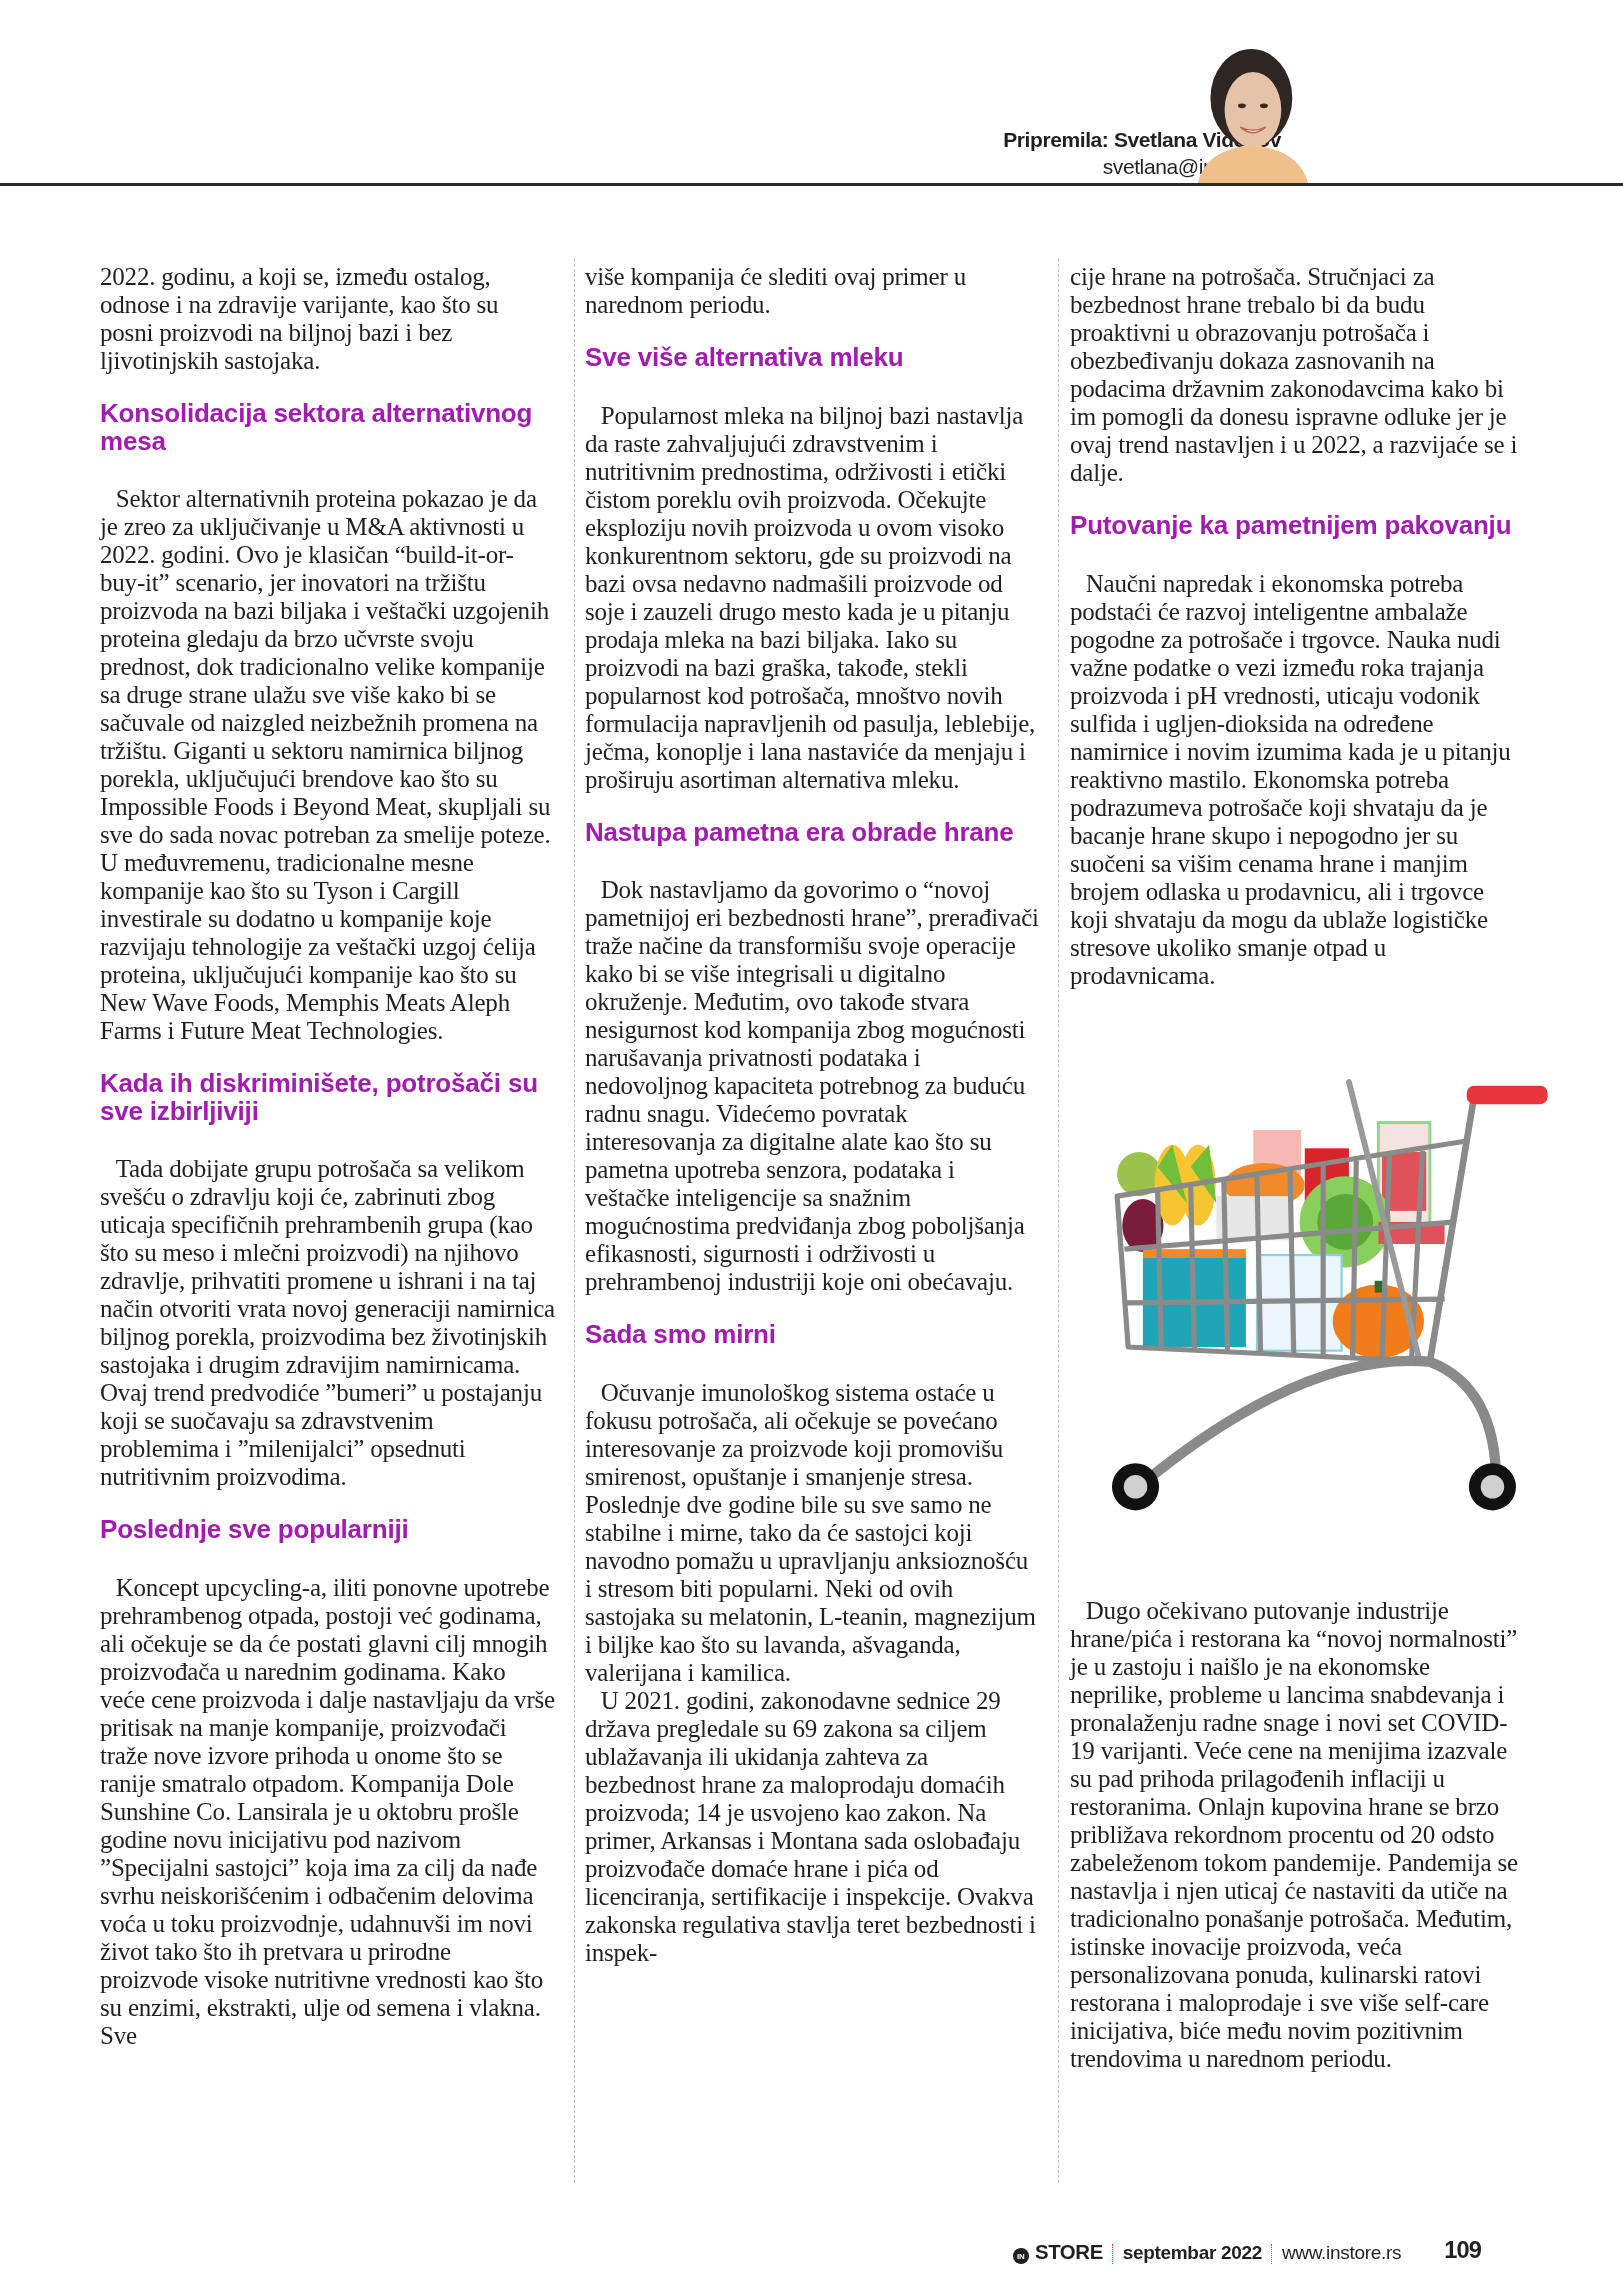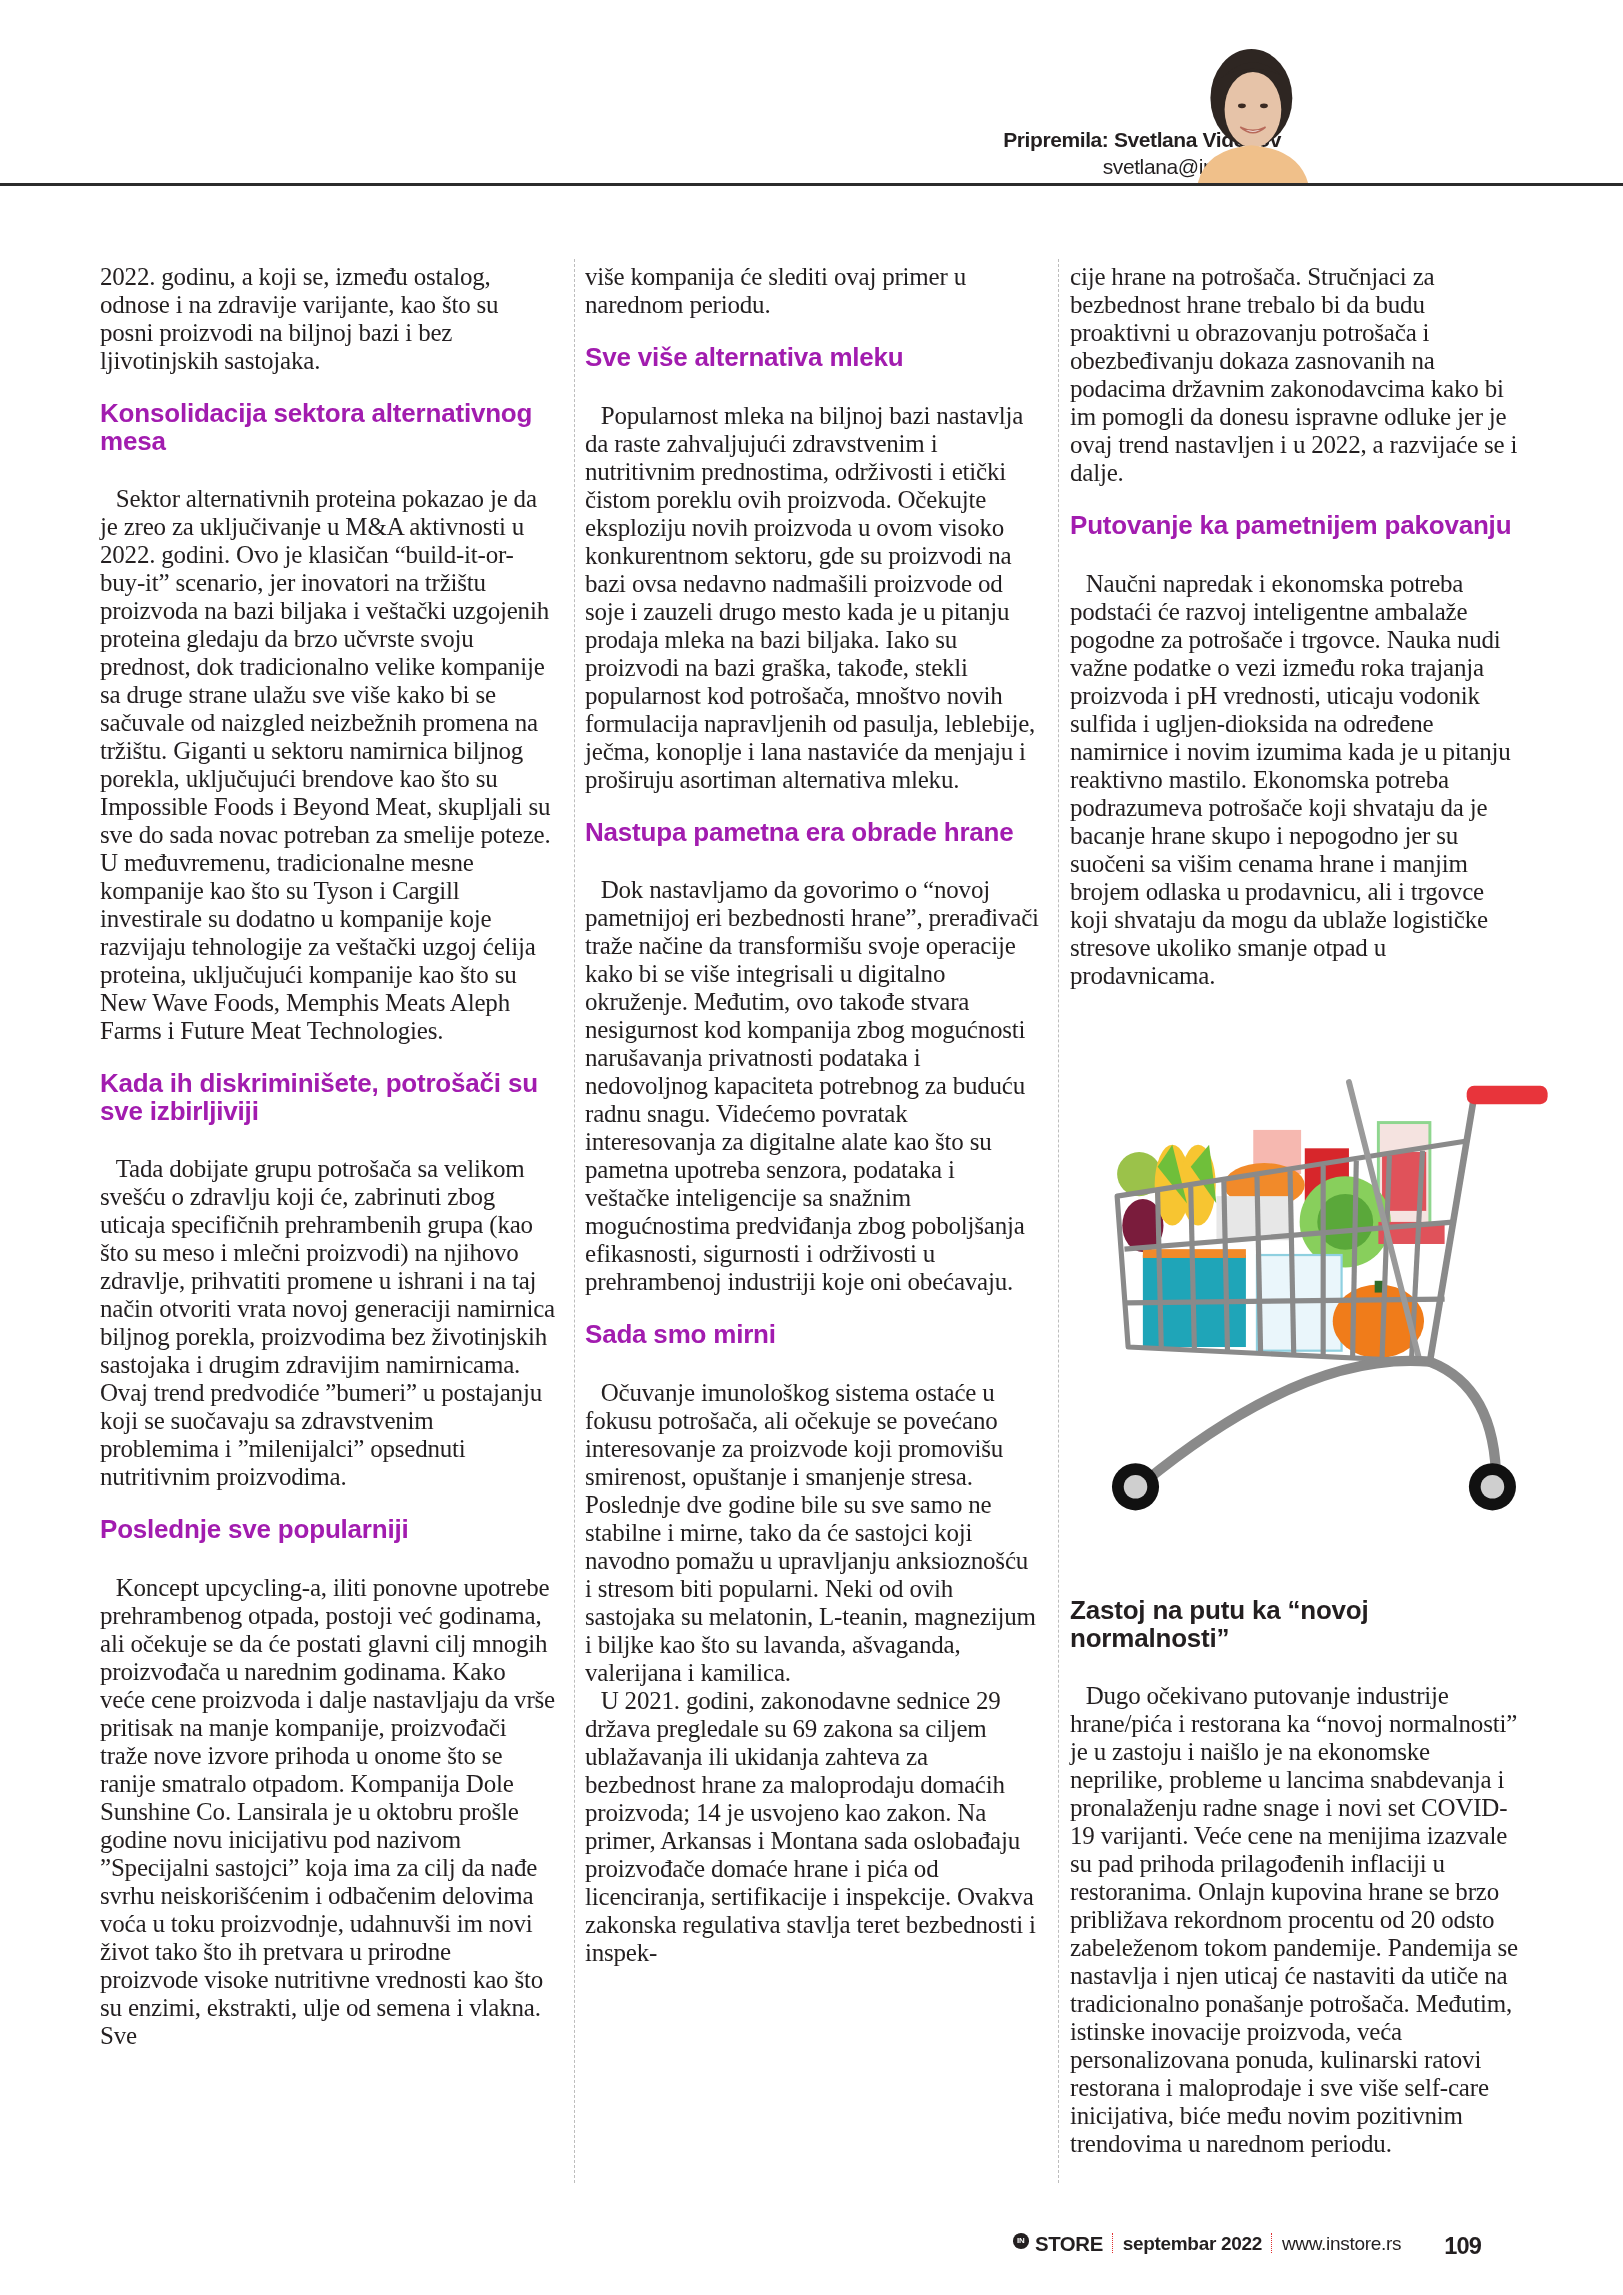--- a/index.html
+++ b/index.html
@@ -47,21 +47,21 @@
     font-size: 25px; line-height: 28px; letter-spacing: -0.2px; }
   .col3-lower h2 {
     font-family: "Liberation Sans", "DejaVu Sans", sans-serif; font-weight: bold;
     font-size: 26px; line-height: 27.5px; letter-spacing: -0.2px; margin: 0 0 30px 0;
   }
   .col3-lower p { margin: 0; }
   .col3-lower p.indent { text-indent: 15.7px; }
   
   .footer {
     position: absolute; top: 2233px; left: 1013px; height: 31px;
-    font-family: "Liberation Sans", "DejaVu Sans", sans-serif; display: flex; align-items: flex-start;
+    font-family: "Liberation Sans", "DejaVu Sans", sans-serif; display: flex; align-items: flex-end;
     font-size: 19px; color: #231f20;
   }
   .footer .logo-mark {
     width: 15.7px; height: 15.7px; border-radius: 50%; background: #231f20; color: #fff;
     font-size: 7.9px; font-weight: bold; display: inline-flex; align-items: center; justify-content: center;
     margin-right: 6.3px;
   }
   .footer .brand { font-weight: bold; font-size: 20.4px; letter-spacing: -0.4px; }
   .footer .div { width: 0; height: 20.4px; border-left: 1.6px dotted #e03030; margin: 0 9.4px; }
   .footer .issue { font-weight: bold; letter-spacing: -0.3px; }
@@ -162,21 +162,20 @@
     <path d="M470 415 Q300 400 80 580" fill="none" stroke="#8a8a8a" stroke-width="14" stroke-linecap="round"></path>
     <path d="M470 415 Q560 450 560 580" fill="none" stroke="#8a8a8a" stroke-width="14" stroke-linecap="round"></path>
     <circle cx="70" cy="585" r="32" fill="#111"></circle>
     <circle cx="70" cy="585" r="16" fill="#cfcfcf"></circle>
     <circle cx="555" cy="585" r="32" fill="#111"></circle>
     <circle cx="555" cy="585" r="16" fill="#cfcfcf"></circle>
   </svg>
 </div>
 
 <div class="col3-lower">
-  <h2>Zastoj na putu ka “novoj normalnosti”</h2>
   <p class="indent">Dugo očekivano putovanje industrije hrane/pića i restorana ka “novoj normalnosti” je u zastoju i naišlo je na ekonomske neprilike, probleme u lancima snabdevanja i pronalaženju radne snage i novi set COVID-19 varijanti. Veće cene na menijima izazvale su pad prihoda prilagođenih inflaciji u restoranima. Onlajn kupovina hrane se brzo približava rekordnom procentu od 20 odsto zabeleženom tokom pandemije. Pandemija se nastavlja i njen uticaj će nastaviti da utiče na tradicionalno ponašanje potrošača. Međutim, istinske inovacije proizvoda, veća personalizovana ponuda, kulinarski ratovi restorana i maloprodaje i sve više self-care inicijativa, biće među novim pozitivnim trendovima u narednom periodu.</p>
 </div>
 
 <div class="footer">
   <span class="logo-mark">IN</span>
   <span class="brand">STORE</span>
   <span class="div"></span>
   <span class="issue">septembar 2022</span>
   <span class="div"></span>
   <span class="url">www.instore.rs</span>

